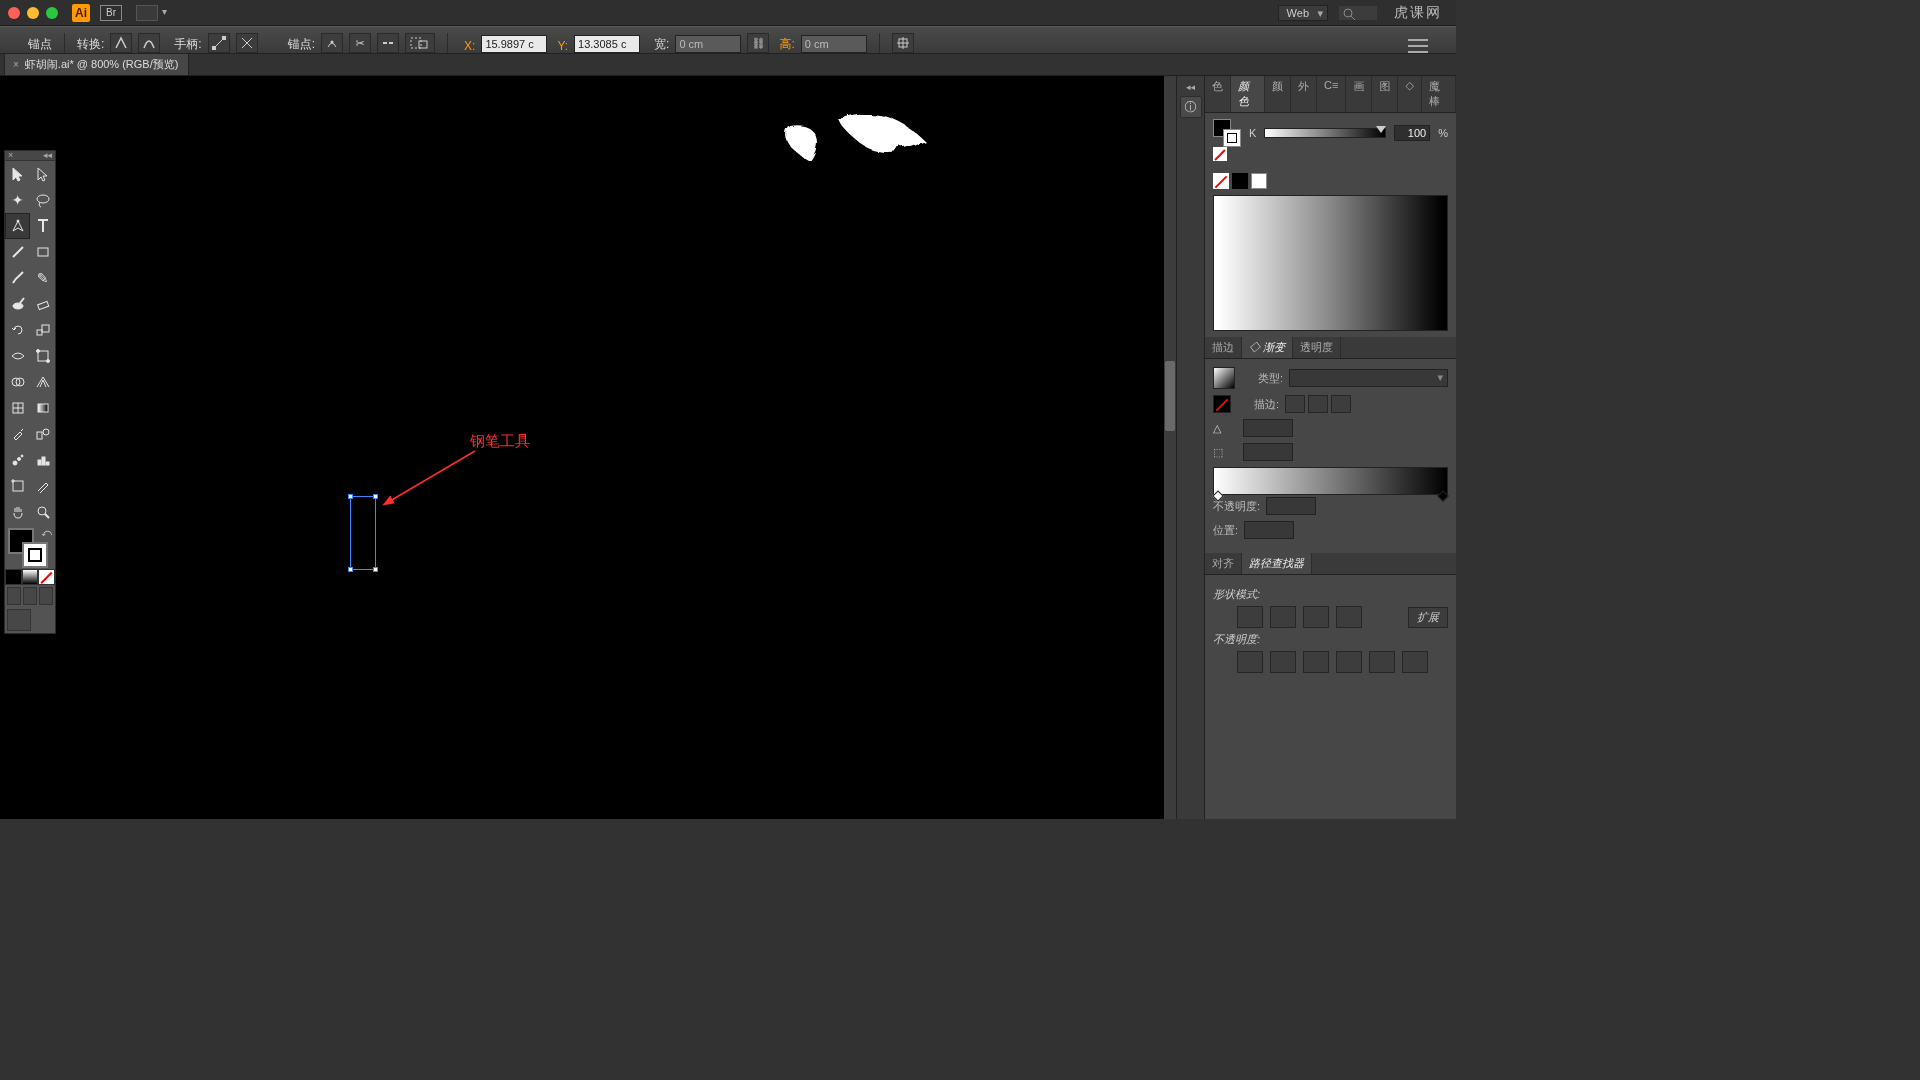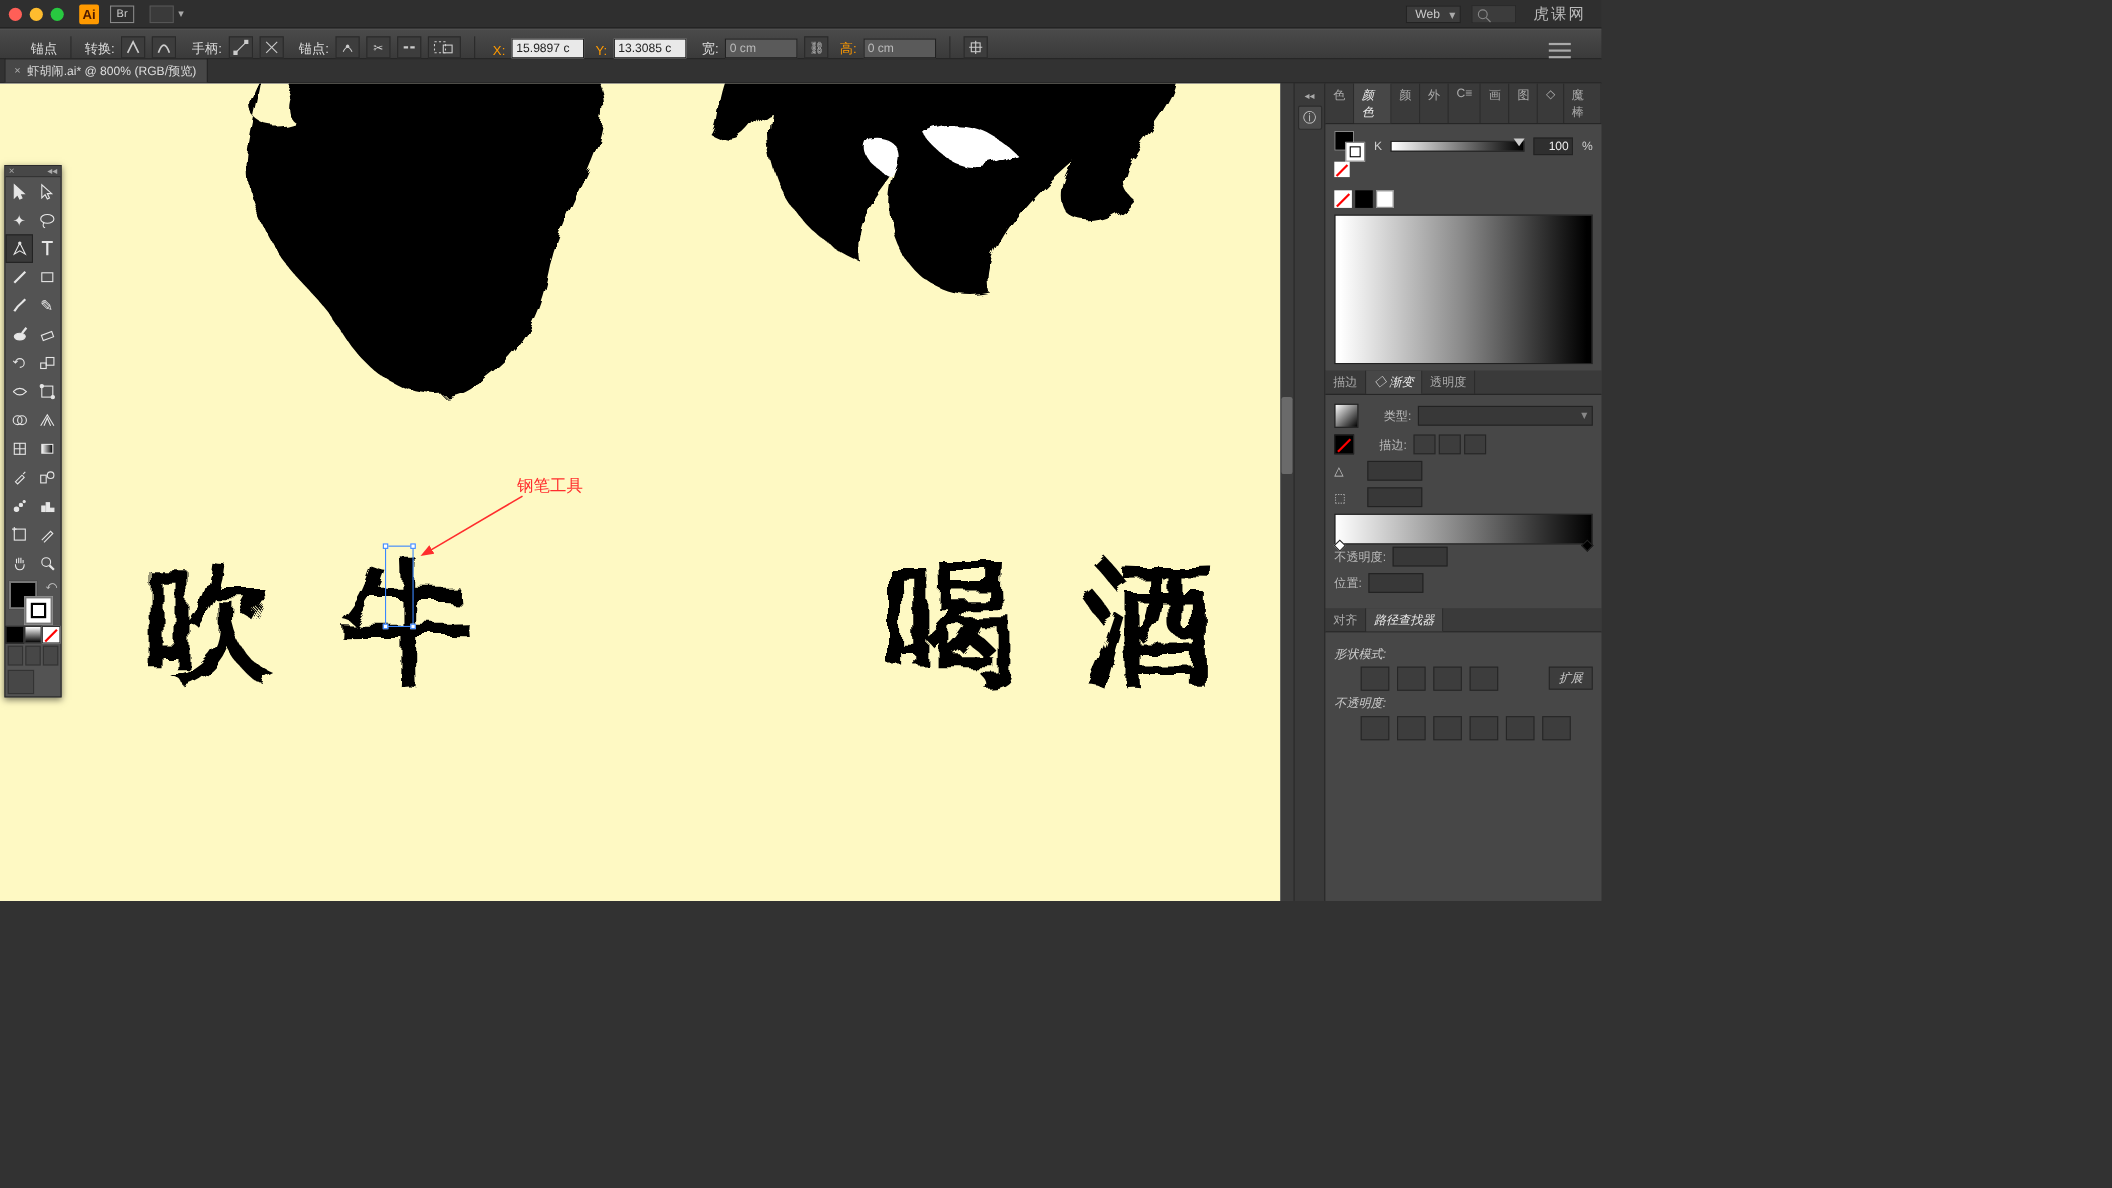--- a/index.html
+++ b/index.html
@@ -54,21 +54,21 @@
   .screenmodes{ display:flex; padding:2px; gap:2px;}
   .screenmodes div{flex:1;height:18px;background:#474747;border:1px solid #333;}
   .docmode{padding:2px;}
   .docmode div{height:22px;width:24px;background:#474747;border:1px solid #333;}
 
   
   .canvas-wrap{ position:absolute; left:0; top:76px; right:280px; bottom:0; background:#4a4a4a;}
   .canvas-scroll{ position:absolute; left:0; top:0; right:12px; bottom:0; background:#fff; overflow:hidden;}
   .vscroll{ position:absolute; right:0; top:0; width:12px; bottom:0; background:#3c3c3c;}
   .vscroll .thumb{ position:absolute; left:1px; right:1px; top:285px; height:70px; background:#6a6a6a; border-radius:2px;}
-  .canvas { position:relative; width:100%; height:100%; background:#fef9c3;}
+  .canvas { position:relative; width:100%; height:100%; background:#000000;}
   .ink-top1{ position:absolute; left:200px; top:-10px; width:430px; height:310px;}
   .ink-top2{ position:absolute; left:640px; top:-10px; width:450px; height:260px;}
   .ink-top1 svg, .ink-top2 svg { width:100%; height:100%; }
   .calli { position:absolute; top:410px; left:130px; right:40px; display:flex; justify-content:space-between; font-family:"STXingkai","KaiTi","STKaiti",serif; color:#000;}
   .calli span{ font-size:120px; font-weight:700; letter-spacing:20px; filter:contrast(1.3);}
   .calli .pair{display:flex; gap:40px;}
   .sel-box{ position:absolute; left:350px; top:420px; width:26px; height:74px; border:1px solid #3a87ff;}
   .sel-box .h{position:absolute;width:5px;height:5px;border:1px solid #3a87ff;background:#fff;}
   .sel-box .h1{left:-3px;top:-3px;} .sel-box .h2{right:-3px;top:-3px;}
   .sel-box .h3{left:-3px;bottom:-3px;} .sel-box .h4{right:-3px;bottom:-3px;}
@@ -115,21 +115,21 @@
   .gsel:after{content:"▾";position:absolute;right:4px;top:1px;color:#888;}
   .btnset{ display:flex; gap:3px;}
   .btnset .b{ width:20px;height:18px;background:#3d3d3d;border:1px solid #262626;}
   .gnum{ width:50px; height:18px; background:#383838; border:1px solid #222;}
   .gramp{ height:28px; margin:4px 0 2px; background:linear-gradient(to right,#fff,#000); border:1px solid #222; position:relative;}
   .gramp .gstop{position:absolute;bottom:-6px;width:8px;height:8px;background:#fff;border:1px solid #222;transform:rotate(45deg);}
   .gramp .gstop.s1{left:0;} .gramp .gstop.s2{right:0;background:#000;}
   
   .pfpanel{ padding:8px; background:#474747; font-size:11px; flex:1;font-style:italic;}
   .pfpanel .sect{ color:#ccc; margin:4px 0;}
-  .pfrow{ display:flex; gap:7px; align-items:flex-start;margin-left:24px;}
+  .pfrow{ display:flex; gap:7px; align-items:flex-end;margin-left:24px;}
   .pfrow .b{ width:26px;height:22px;background:#3d3d3d;border:1px solid #262626;}
   .pfrow .expand{ margin-left:auto; padding:2px 8px; background:#3d3d3d;border:1px solid #262626; font-size:11px;}
 
   
   .inkfilter { filter: url(#rough); }
 </style>
 </head>
 <body>
 
 <div class="macbar">
@@ -173,21 +173,21 @@
         <rect x="0" y="10" width="4" height="4" fill="#ccc"></rect>
         <rect x="10" y="0" width="4" height="4" fill="#ccc"></rect>
       </svg>
     </div>
   <div class="ibtn">
       <svg width="14" height="14">
         <line x1="2" y1="12" x2="12" y2="2" stroke="#ccc"></line>
         <line x1="2" y1="2" x2="12" y2="12" stroke="#ccc"></line>
       </svg>
     </div>
-  <span class="lbl" style="margin-left:8px">锚点:</span>
+  <span class="lbl" style="margin-left:24px">锚点:</span>
   <div class="ibtn">
       <svg width="14" height="14">
         <path d="M3 11 Q7 3 11 11" fill="none" stroke="#ccc"></path>
         <circle cx="7" cy="6" r="1.5" fill="#ccc"></circle>
       </svg>
     </div>
   <div class="ibtn">✂</div>
   <div class="ibtn">
       <svg width="14" height="14">
         <path d="M2 7 L6 7 M8 7 L12 7" stroke="#ccc" stroke-width="2"></path>

